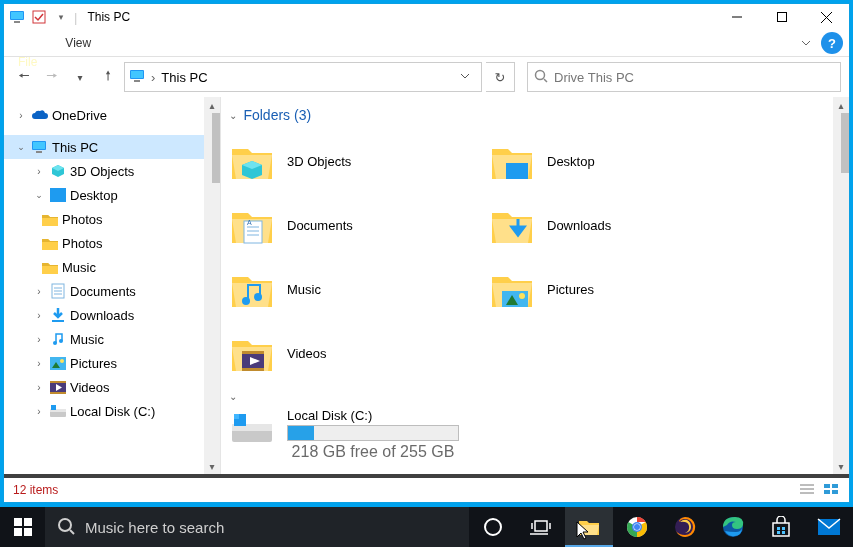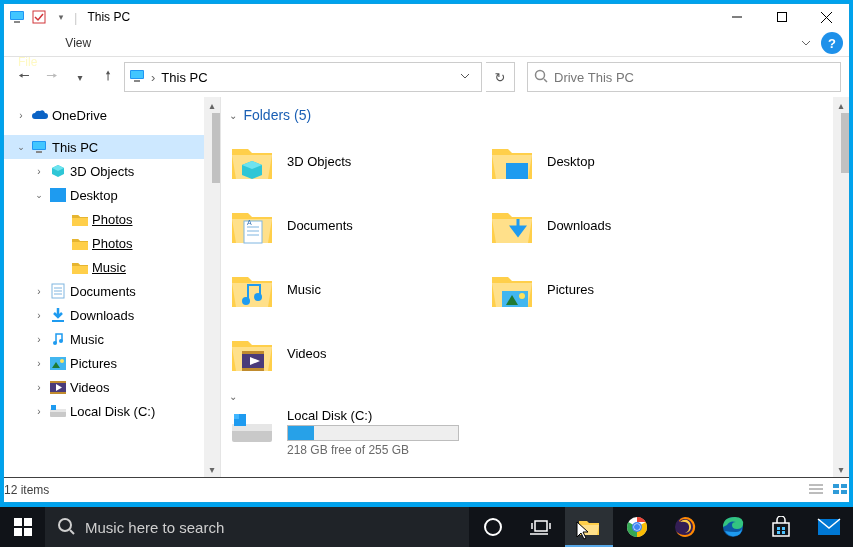--- a/index.html
+++ b/index.html
@@ -31,40 +31,40 @@
 .refresh{width:28px;height:28px;border:1px solid #ccc;border-left:none;display:flex;align-items:center;justify-content:center;color:#555;}
 .search{width:300px;height:28px;border:1px solid #ccc;margin-left:8px;display:flex;align-items:center;padding:0 6px;color:#777;gap:6px;}
 
 .body{flex:1;display:flex;min-height:0;}
 .sidebar{width:216px;border-right:1px solid #e5e5e5;overflow:hidden;position:relative;}
 .tree{padding:6px 0;}
 .node{display:flex;align-items:center;height:24px;padding-right:6px;gap:2px;}
 .node.selected{background:#cde8ff;}
 .node .caret{width:14px;display:flex;justify-content:center;color:#666;font-size:10px;}
 .node .ic{width:20px;display:flex;justify-content:center;}
-.lvl1{padding-left:10px;} .lvl2{padding-left:28px;} .lvl3{padding-left:50px;text-decoration:underline;}
+.lvl1{padding-left:10px;} .lvl2{padding-left:28px;} .lvl3{padding-left:20px;}
 .content{flex:1;display:flex;flex-direction:column;position:relative;overflow:hidden;}
 
 .sb{position:absolute;right:0;top:0;bottom:0;width:16px;background:#f0f0f0;display:flex;flex-direction:column;align-items:center;}
 .sb .arr{height:16px;width:16px;display:flex;align-items:center;justify-content:center;color:#666;font-size:10px;}
 .sb .thumb{background:#c1c1c1;width:14px;border-radius:0;}
 .main{flex:1;padding:4px 0 4px 8px;overflow:hidden;margin-right:16px;}
 .group-head{color:#1a5fb4;font-size:14px;display:flex;align-items:center;gap:6px;margin:6px 0 6px 0;}
 .group-head .gch{color:#666;font-size:10px;}
 .folders{display:grid;grid-template-columns:repeat(2,260px);grid-auto-rows:64px;}
 .item{display:flex;align-items:center;gap:12px;}
 .item .ficon{width:46px;height:46px;display:flex;align-items:center;justify-content:center;}
 .drives{display:grid;grid-template-columns:repeat(2,260px);grid-auto-rows:60px;margin-top:2px;}
 .drive{display:flex;gap:12px;align-items:flex-start;}
 .drive .dicon{width:46px;height:40px;display:flex;align-items:center;justify-content:center;}
 .drive .dinfo{display:flex;flex-direction:column;gap:2px;}
 .drive .bar{width:170px;height:14px;border:1px solid #bdbdbd;background:#eee;}
 .drive .bar .fill{height:100%;background:#27a1e8;}
-.drive .free{color:#6a6a6a;font-size:12px;}
-.status{height:24px;border-top:1px solid #404040;display:flex;align-items:center;padding:0 0;font-size:12px;color:#404040;}
+.drive .free{color:#6a6a6a;font-size:16px;text-align:center;}
+.status{height:24px;border-top:4px solid #404040;display:flex;align-items:center;padding:0 9px;font-size:12px;color:#b91c1c;}
 .status .vicons{margin-left:auto;display:flex;gap:6px;color:#555;}
 
 .taskbar{position:absolute;left:0;right:0;bottom:0;height:40px;background:#101318;display:flex;align-items:center;}
 .taskbar .start{width:48px;height:40px;display:flex;align-items:center;justify-content:center;background:#101318;}
 .taskbar .searchbox{flex:0 0 400px;height:40px;background:#1f2328;display:flex;align-items:center;color:#cfcfcf;gap:10px;padding:0 12px;}
 .taskbar .tb-icons{display:flex;align-items:center;height:40px;}
 .taskbar .tb-icons .tbi{width:48px;height:40px;display:flex;align-items:center;justify-content:center;}
 .taskbar .tb-icons .tbi.active{background:#2b3035;box-shadow:inset 0 -2px 0 #57a8e8;}
 
 .folder-svg{width:44px;height:40px;}
@@ -304,21 +304,21 @@
               <div class="thumb" style="position:absolute;top:0;height:70px;"></div>
             </div>
         <div class="arr">▾</div>
       </div>
     </div>
 
     <div class="content">
       <div class="main">
         <div class="group-head">
           <span class="gch">⌄</span>
-          <span>Folders (5)</span>
+          <span>Folders (3)</span>
         </div>
         <div class="folders">
           <div class="item">
             <span class="ficon">
                   <svg class="folder-svg">
                     <path d="M2 8 h16 l4 4 h20 v26 h-40 z" fill="#ffcf4a"></path>
                     <path d="M2 14 h40 l-4 24 h-32 z" fill="#ffe08a"></path>
                     <polygon points="22,20 32,24 32,34 22,38 12,34 12,24" fill="#2fc6d6"></polygon>
                     <polygon points="22,20 32,24 22,28 12,24" fill="#6de3ef"></polygon>
                   </svg>

